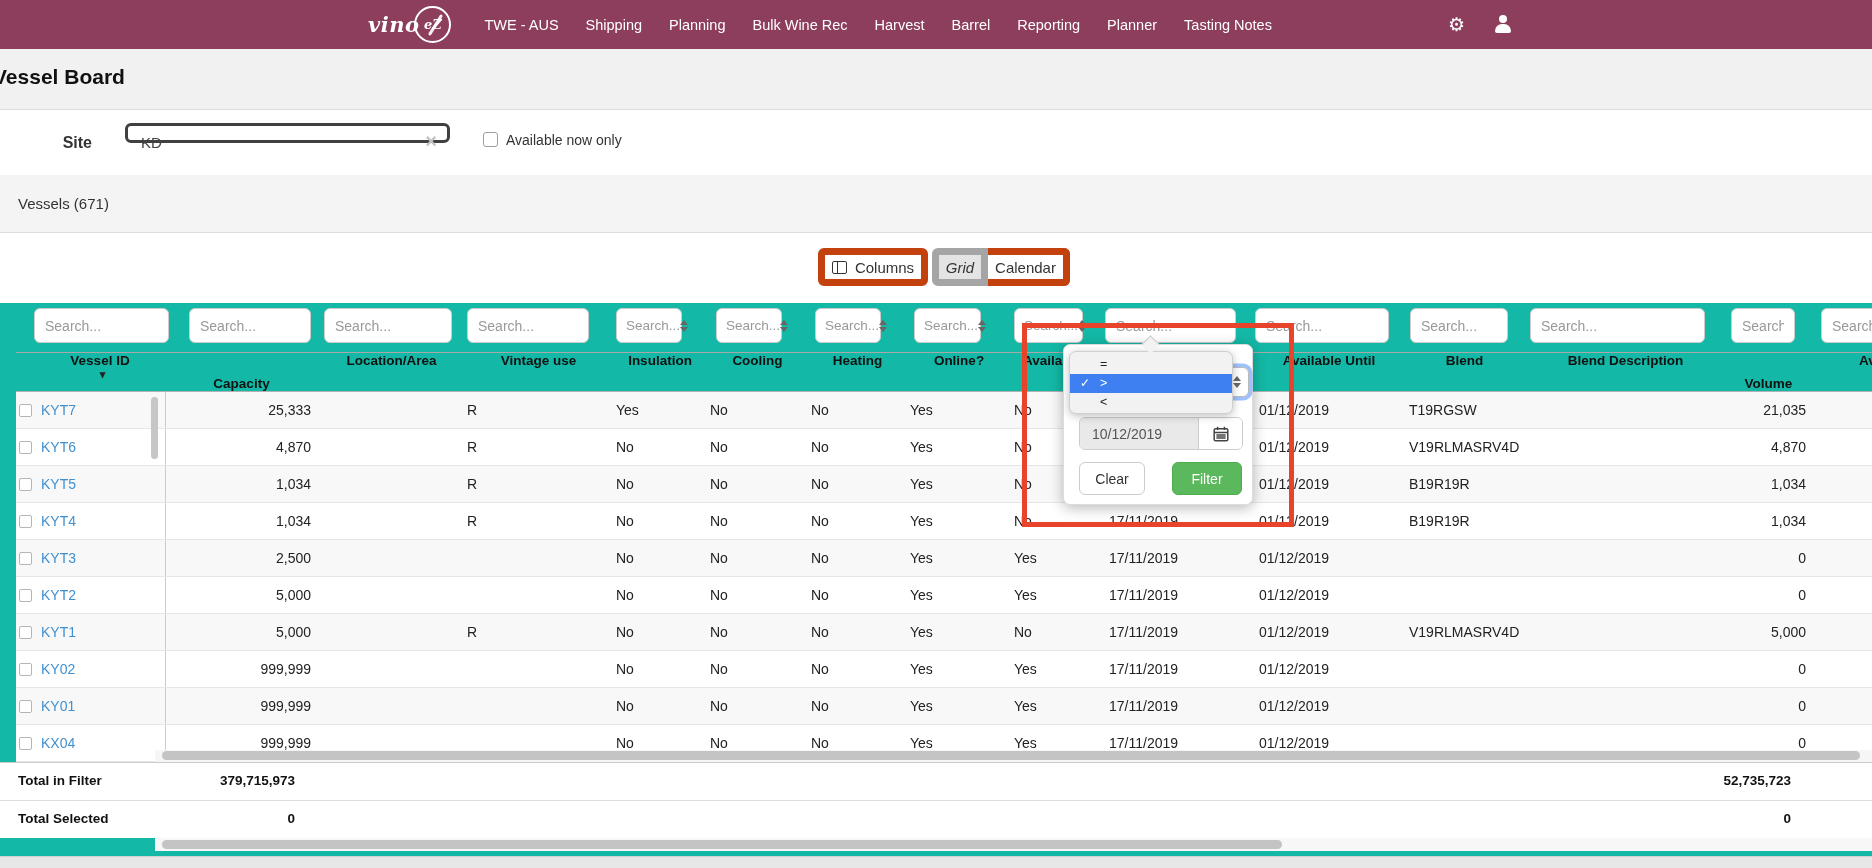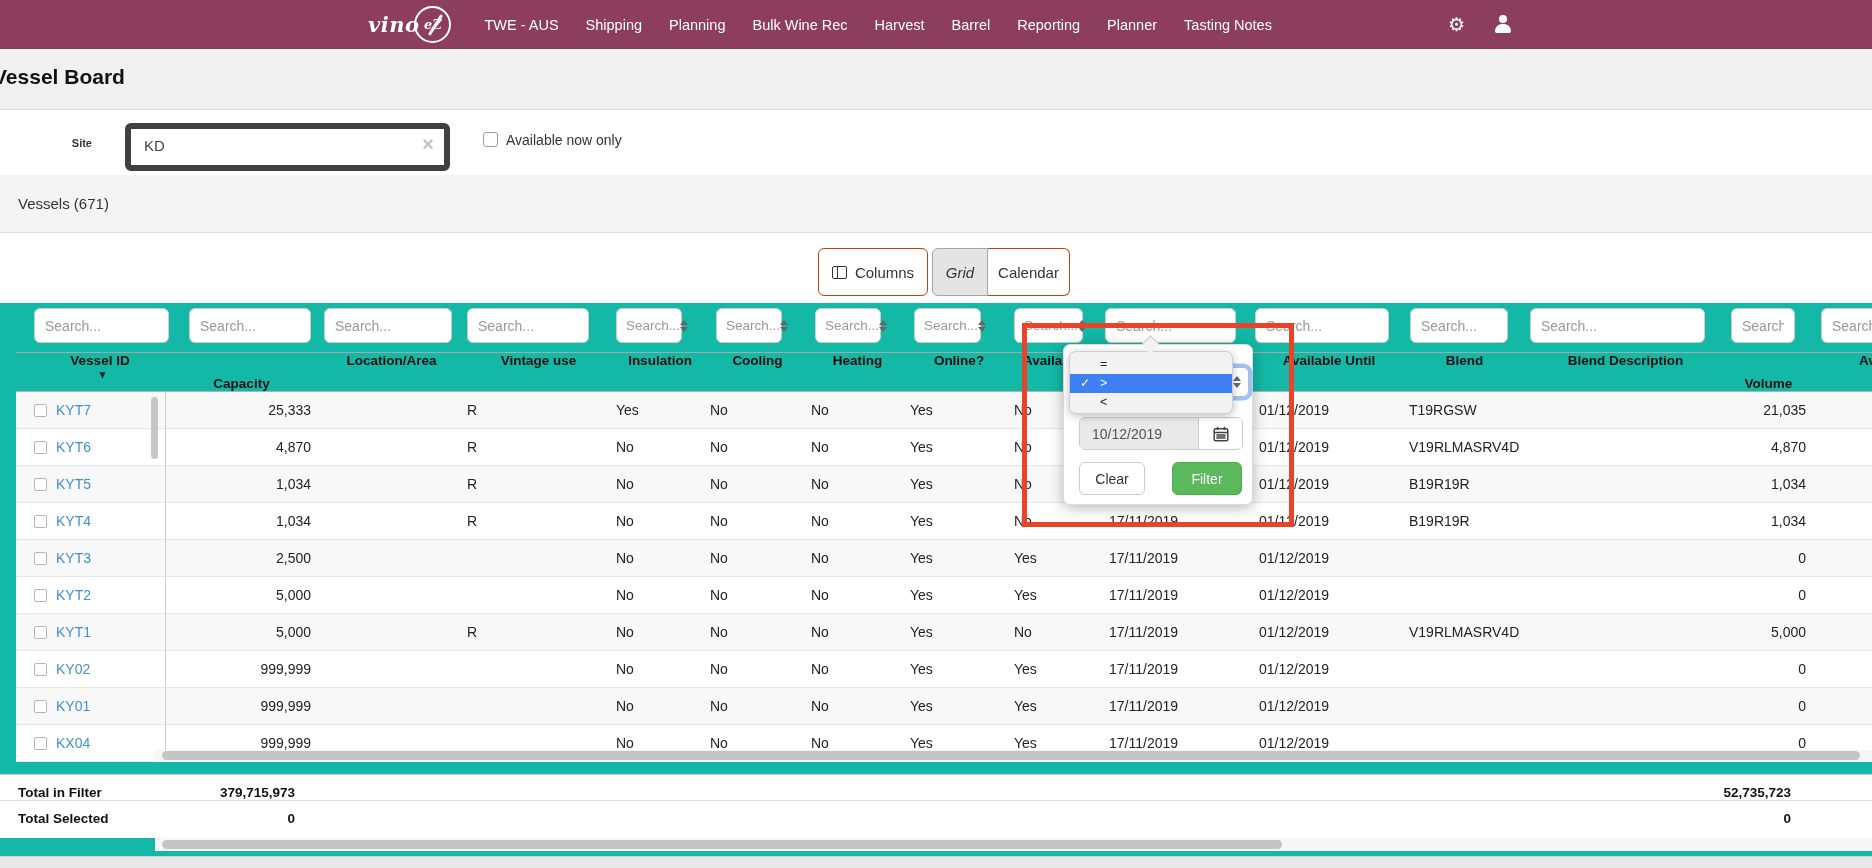--- a/index.html
+++ b/index.html
@@ -18,32 +18,32 @@
   .nav-item { color:#fff; font-size:14.5px; white-space:nowrap; cursor:pointer; }
   .gear-glyph { color:#fff; font-size:19px; position:absolute; left:1448px; top:13px; cursor:pointer; }
   .user-glyph { position:absolute; left:1494px; top:15px; width:18px; height:18px; cursor:pointer; }
   .user-glyph .head { position:absolute; left:5px; top:0; width:8px; height:8px; background:#fff; border-radius:50%; }
   .user-glyph .torso { position:absolute; left:1px; top:9px; width:16px; height:9px; background:#fff; border-radius:7px 7px 2px 2px; }
 
   
   .title-band { position:absolute; top:49px; left:0; width:1872px; height:61px; background:#f1f1f1; border-bottom:1px solid #ddd; }
   .page-title { position:absolute; left:-7px; top:16px; font-size:21px; font-weight:bold; color:#111; }
   .filter-row { position:absolute; top:110px; left:0; width:1872px; height:65px; background:#fff; }
-  .site-label { position:absolute; left:60px; top:18px; width:32px; text-align:right; font-size:11px; font-weight:bold; color:#333; line-height:30px; }
-  .site-input-wrap { position:absolute; left:125px; top:123px; width:325px; height:48px; border:6px solid #404040; border-radius:6px; background:#fff; }
+  .site-label { position:absolute; left:60px; top:18px; width:32px; text-align:right; font-size:16px; font-weight:bold; color:#333; line-height:30px; }
+  .site-input-wrap { position:absolute; left:125px; top:123px; width:325px; height:20px; border:3px solid #404040; border-radius:6px; background:#fff; }
   .site-input-wrap .val { position:absolute; left:13px; top:8px; font-size:15px; color:#444; }
   .site-clear { position:absolute; right:10px; top:4px; font-size:20px; font-weight:bold; color:#c2c2c2; cursor:pointer; }
   .avail-check { position:absolute; left:483px; top:132px; width:15px; height:15px; border:1px solid #9e9e9e; border-radius:3px; background:#fff; cursor:pointer; }
   .avail-label { position:absolute; left:506px; top:132px; font-size:14px; color:#333; }
   .vessels-band { position:absolute; top:175px; left:0; width:1872px; height:58px; background:#f4f4f4; border-bottom:1px solid #ddd; }
   .vessels-title { position:absolute; left:18px; top:20px; font-size:15px; color:#333; }
 
   
   .toolbar { position:absolute; top:233px; left:0; width:1872px; height:70px; background:#fff; }
-  .btn { height:48px; border:1px solid #c2410c; background:#fff; border-radius:6px; font-size:15px; color:#333; display:inline-flex; align-items:center; justify-content:center; cursor:pointer; font-family:inherit; }
+  .btn { height:38px; border:7px solid #c2410c; background:#fff; border-radius:6px; font-size:15px; color:#333; display:inline-flex; align-items:center; justify-content:center; cursor:pointer; font-family:inherit; }
   .columns-btn { position:absolute; left:818px; top:15px; width:110px; gap:8px; }
   .col-icon { width:15px; height:13px; border:1.6px solid #333; border-radius:2px; position:relative; }
   .col-icon::after { content:""; position:absolute; left:4.5px; top:0; width:0; height:100%; border-left:1.6px solid #333; }
   .view-group { position:absolute; left:932px; top:15px; display:flex; }
   .grid-btn { width:56px; border-radius:6px 0 0 6px; background:#e4e4e4; border-color:#a5a5a5;font-style:italic; }
   .calendar-btn { width:82px; border-radius:0 6px 6px 0; border-left:none; }
 
   
   .table-wrap { position:absolute; top:303px; left:0; width:1872px; height:459px; overflow:hidden;margin-left:16px; }
   .t-grid { display:grid; grid-template-columns:150px 150px 145px 149px 94px 101px 99px 104px 91px 150px 154px 117px 205px 86px 121px; width:1916px; }
@@ -59,34 +59,34 @@
   .header-row { height:40px; border-top:1px solid #a8a8a8; border-bottom:1px solid #b2b2b2; }
   .header-cell { display:flex; align-items:center; padding-left:6px; font-size:13.5px; font-weight:bold; color:#111; cursor:pointer; white-space:nowrap;flex-direction:column; }
   .header-cell.first { padding-left:18px; }
   .header-cell.right { justify-content:flex-end; padding-right:5px; }
   .header-cell.lastcol { padding-left:34px; }
   .sort-caret { font-size:11px; margin-left:5px; color:#222; }
   .t-row { height:37px; border-bottom:1px solid #e6e6e6; background:#fff; }
   .t-row.odd { background:#f8f8f8; }
   .t-cell { display:flex; align-items:center; padding-left:6px; font-size:14px; color:#222; white-space:nowrap; overflow:hidden; }
   .t-cell.right { justify-content:flex-end; padding-right:5px; padding-left:0; }
-  .t-cell.first { padding-left:18px; gap:9px; border-right:1px solid #ccc; overflow:visible; }
+  .t-cell.first { padding-left:3px; gap:9px; border-right:1px solid #ccc; overflow:visible; }
   .t-cell.date { padding-left:10px; }
   .row-check { width:13px; height:13px; border:1px solid #b5b5b5; border-radius:2px; background:#fff; flex:0 0 auto; cursor:pointer; }
   .vessel-link { color:var(--c-link,#4090d0); cursor:pointer; }
   .pin-scrollbar { position:absolute; left:151px; top:397px; width:7px; height:62px; background:#c6c6c6; border-radius:4px; }
 
   
   .hscroll1-track { position:absolute; left:155px; top:750px; width:1717px; height:12px; background:#f6f6f6; }
   .hscroll1-thumb { position:absolute; left:162px; top:751px; width:1698px; height:9px; background:#c4c4c4; border-radius:5px; cursor:pointer; }
   .hscroll2-track { position:absolute; left:155px; top:838px; width:1717px; height:13px; background:#f7f7f7; }
   .hscroll2-thumb { position:absolute; left:162px; top:840px; width:1120px; height:9px; background:#c4c4c4; border-radius:5px; cursor:pointer; }
 
   
-  .totals-infilter { position:absolute; top:762px; left:0; width:1872px; height:38px; border-top:1px solid #ccc; background:#fff;margin-top:12px; }
+  .totals-infilter { position:absolute; top:762px; left:0; width:1872px; height:38px; border-top:1px solid #ccc; background:#fff; }
   .totals-selected { position:absolute; top:800px; left:0; width:1872px; height:38px; border-top:1px solid #ddd; background:#fff; }
   .totals-label { position:absolute; left:18px; top:10px; font-size:13.5px; font-weight:bold; color:#111; }
   .totals-cap { position:absolute; left:145px; top:10px; width:150px; text-align:right; font-size:13.5px; font-weight:bold; color:#111; }
   .totals-vol { position:absolute; left:1641px; top:10px; width:150px; text-align:right; font-size:13.5px; font-weight:bold; color:#111; }
   .footer-band { position:absolute; top:856px; left:0; width:1872px; height:12px; background:#e7e7e7; border-top:1px solid #d2d2d2; }
 
   
   .popup { position:absolute; left:1063px; top:344px; width:190px; height:161px; background:#fff; border:1px solid #ddd; border-radius:7px; box-shadow:0 3px 14px rgba(0,0,0,.28); z-index:40; }
   .popup-caret { position:absolute; left:1144px; top:338px; width:13px; height:13px; background:#f2f2f2; border-left:1px solid #ccc; border-top:1px solid #ccc; transform:rotate(45deg); z-index:41; }
   .op-select { position:absolute; left:15px; top:22px; width:170px; height:30px; background:#fff; border:1px solid #bbb; border-radius:6px; box-shadow:0 0 0 3.5px rgba(77,144,254,.55); display:flex; align-items:center; justify-content:flex-end; padding-right:7px; cursor:pointer; }

